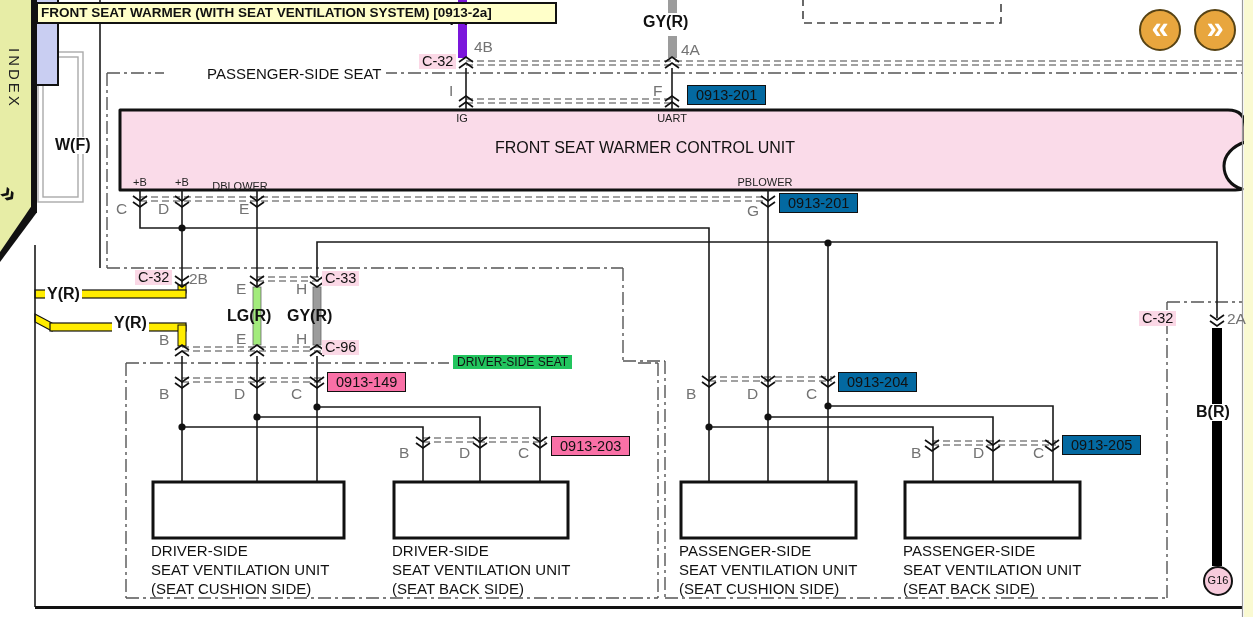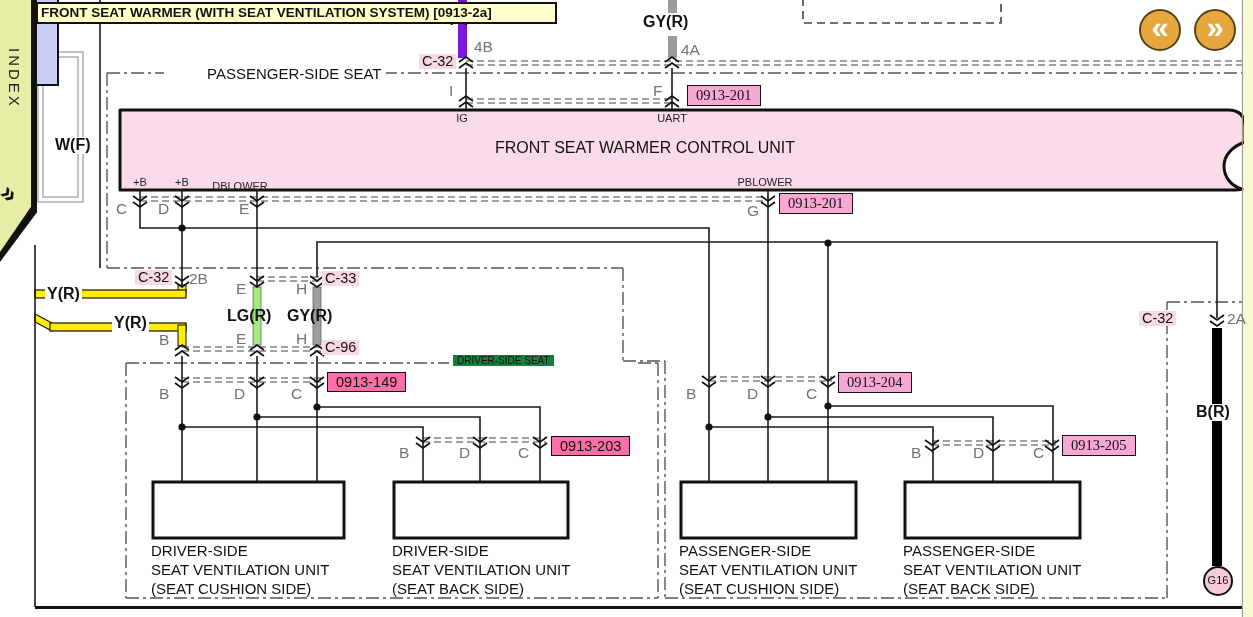--- a/index.html
+++ b/index.html
@@ -6,27 +6,27 @@
   #stage{position:relative;width:1253px;height:617px;background:#fff;overflow:hidden;
          font-family:"Liberation Sans",sans-serif;color:#111;}
   .lbl{position:absolute;white-space:nowrap;z-index:2;line-height:1.05;}
   .pin{font-size:15.5px;color:#737373;}
   .wire{font-size:16px;color:#111;font-weight:bold;}
   .wbg{background:#fff;padding:0 2px;}
   .small{font-size:11px;color:#222;}
   .pinklbl{font-size:14.5px;background:#FBD8E6;padding:0 3px;color:#111;}
   .badge{position:absolute;z-index:3;font-size:14.5px;border:1.5px solid #111;
          padding:1px 8px;color:#111;text-align:center;}
-  .badge.light{background:#f9a8d4;font-family:Liberation Serif, serif;}
+  .badge.light{background:#0369a1;}
   .badge.hot{background:#F970A6;}
   #title-box{position:absolute;left:36px;top:2px;width:514px;height:18px;z-index:6;
     background:#FFFFC9;border:2px solid #111;font-weight:bold;font-size:13.5px;
     line-height:18px;padding-left:3px;white-space:nowrap;overflow:hidden;}
   #region-passenger-label{position:absolute;left:167px;top:65px;font-size:15px;z-index:2;background:#fff;padding:0 4px;margin-left:36px;}
-  #region-driver-label{position:absolute;left:453px;top:355px;font-size:10px;z-index:2;background:#15803d;padding:0 4px;}
+  #region-driver-label{position:absolute;left:453px;top:355px;font-size:12px;z-index:2;background:#22c55e;padding:0 4px;}
   #cu-label{position:absolute;left:420px;top:139px;width:450px;text-align:center;font-size:16px;z-index:2;}
   .unit-label{position:absolute;font-size:15px;line-height:19px;z-index:2;}
   .navbtn{position:absolute;top:9px;width:38px;height:38px;border-radius:50%;z-index:6;
     background:#E8A63E;border:2.5px solid #574314;color:#fff;text-align:center;
     font-size:31px;font-weight:bold;line-height:34px;cursor:pointer;user-select:none;}
   #nav-prev{left:1139px;}
   #nav-next{left:1194px;}
   #sidebar-outer{position:absolute;left:0;top:0;width:37px;height:262px;z-index:5;background:#111;
     clip-path:polygon(0 0,100% 0,100% 81%,0 100%);}
   #sidebar-inner{position:absolute;left:0;top:0;width:31px;height:252px;background:#E7EDA6;

